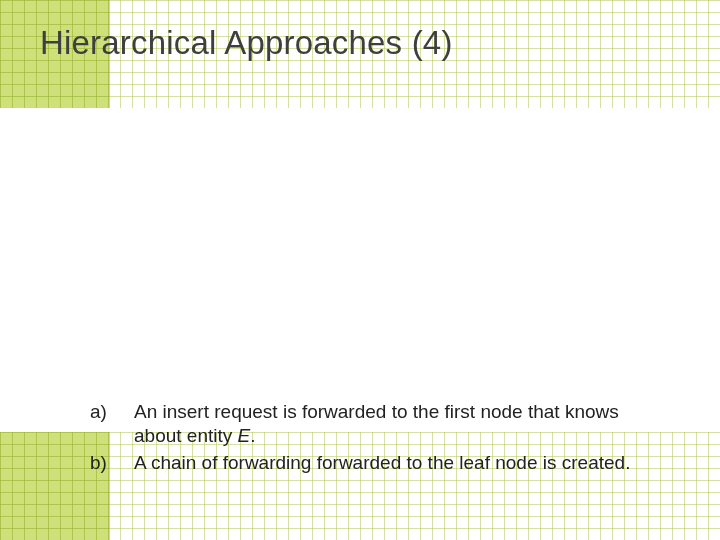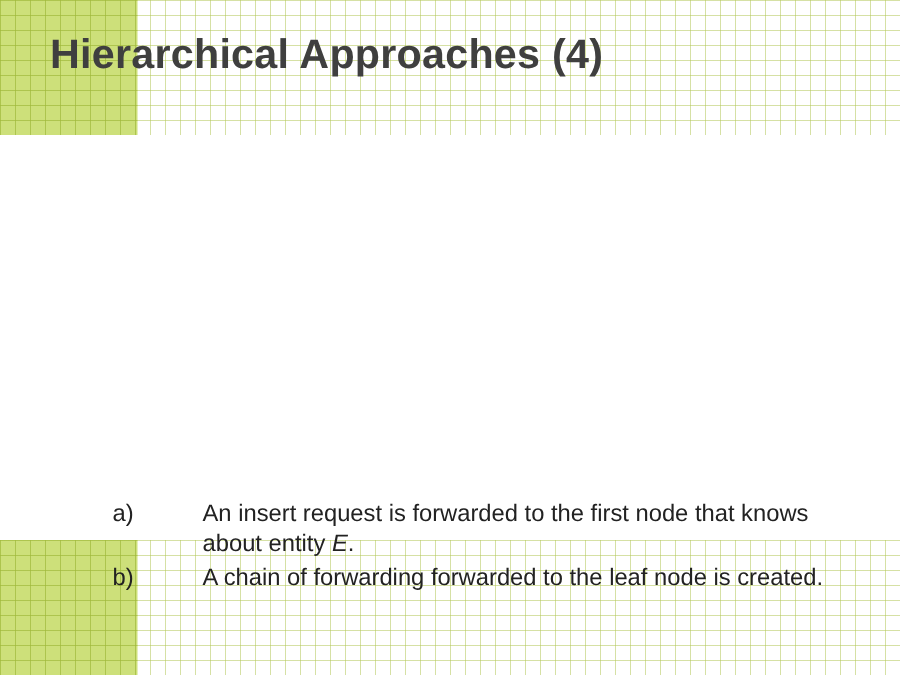--- a/index.html
+++ b/index.html
@@ -41,21 +41,21 @@
   }
   #band-solid-bottom-left {
     left: 0; top: 432px; width: 110px; height: 108px;
   }
 
   .slide-title {
     position: absolute;
     left: 40px;
     top: 24px;
     font-size: 33px;
-    font-weight: 700;
+    font-weight: 400;
     color: #3f3f3f;
     letter-spacing: 0.2px;
   }
 
   .content-list {
     position: absolute;
     left: 90px;
     top: 400px;
     width: 570px;
     font-size: 19px;
@@ -65,21 +65,20 @@
   .content-list .row {
     display: flex;
     margin-bottom: 2px;
   }
   .content-list .marker {
     width: 44px;
     flex: 0 0 44px;
   }
   .content-list .text {
     flex: 1 1 auto;
-    margin-left: 28px;
   }
   .content-list em.entity {
     font-style: italic;
   }
 </style>
 </head>
 <body>
 
 <div class="grid-bg" id="band-lines-top"></div>
 <div class="grid-solid" id="band-solid-left"></div>

